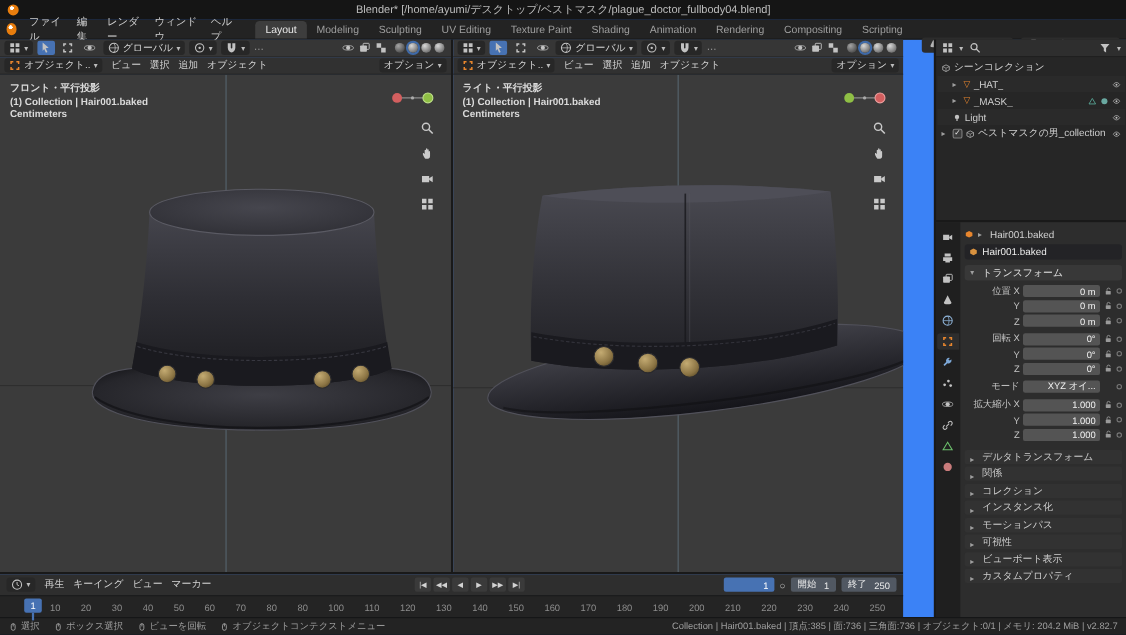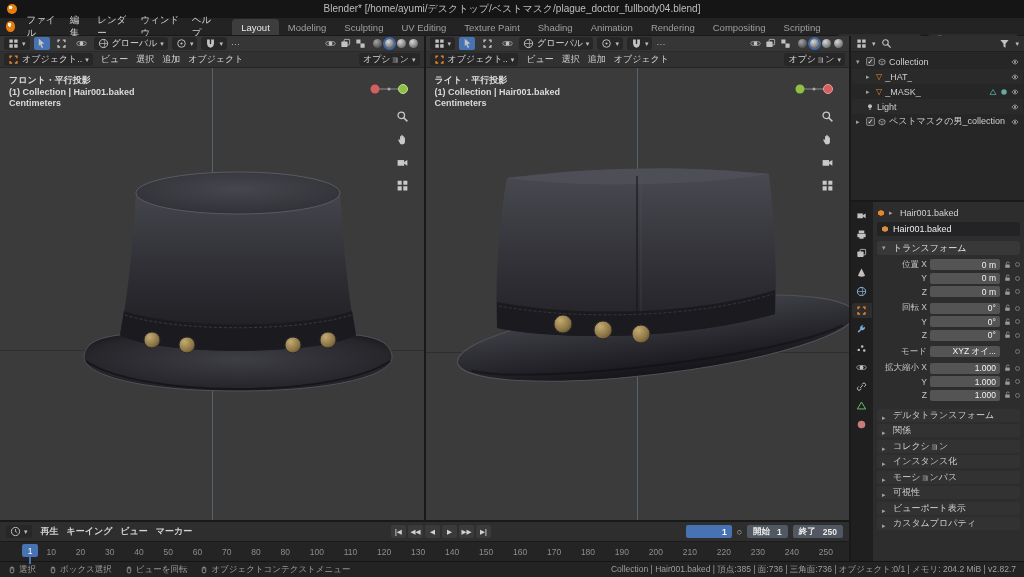--- a/index.html
+++ b/index.html
@@ -19,21 +19,21 @@
   .menu-item { padding:2px 6px; color:#cfcfcf; font-size:9.5px; border-radius:3px; }
   .tabs { display:flex; align-items:flex-end; height:100%; margin-left:10px; }
   .tab { padding:3px 9px 2px; font-size:9.5px; color:#9f9f9f; border-radius:4px 4px 0 0; white-space:nowrap; }
   .tab:first-child { background:#3d3d3d; color:#e8e8e8; }
   .mb-spacer { flex:1; }
   .sel-pill { display:flex; align-items:flex-start; gap:16px; background:#2c2c2c; border-radius:3px;
     padding:1px 6px; height:14px; font-size:9px; color:#d6d6d6; margin-left:6px;margin-top:28px; }
   .sel-pill .x { color:#9a9a9a; font-size:9px; }
 
   
-  #workbench { position:absolute; left:0; top:36px; width:1024px; height:525px; display:flex; }
+  #workbench { position:absolute; left:0; top:36px; width:1024px; height:525px; display:flex;gap:28px; }
   #left-col { width:875px; display:flex; flex-direction:column; }
   #viewports { height:484px; display:flex; }
   .vp-divider { width:2px; background:#191919; }
   .viewport { flex:1; display:flex; flex-direction:column; min-width:0; }
   .hrowA,.hrowB { height:16px; display:flex; align-items:center; gap:4px; padding:0 4px; font-size:9px; color:#d5d5d5; white-space:nowrap; }
   .hrowA { background:#363636; border-bottom:1px solid #2b2b2b; }
   .hrowB { background:#313131; border-bottom:1px solid #242424; }
   .pill { display:flex; align-items:center; gap:3px; background:#272727; border-radius:3px; padding:0 4px; height:13px; }
   .chev { font-size:7px; color:#bdbdbd; }
   .toolbtn { width:16px; height:13px; display:flex; align-items:center; justify-content:center; border-radius:2px; color:#c2c2c2; }
@@ -85,21 +85,21 @@
   .tlabel { width:48px; text-align:right; color:#c6c6c6; flex:0 0 auto; font-size:8.5px; }
   .tfield { flex:1; height:11px; background:#545454; border-radius:2px; color:#f2f2f2;
     display:flex; align-items:center; justify-content:flex-end; padding:0 4px; font-size:8.5px; min-width:0; }
   .lock { width:9px; height:10px; color:#9a9a9a; }
   .adot { width:5px; height:5px; border-radius:50%; border:1px solid #777; flex:0 0 auto; }
   .panel-collapsed { height:13px; background:#323232; border-radius:2px; margin-top:2.5px;
     display:flex; align-items:flex-end; gap:4px; padding:0 5px; color:#cdcdcd; }
 
   
   #timeline { height:41px; display:flex; flex-direction:column; border-top:2px solid #191919; }
-  .tl-header { height:20px; background:#2e2e2e; display:flex; align-items:center; gap:5px; padding:0 6px; font-size:9px;font-weight:bold; }
+  .tl-header { height:20px; background:#2e2e2e; display:flex; align-items:center; gap:5px; padding:0 6px; font-size:9px; }
   .transport { display:flex; gap:2px; }
   .tbtn { min-width:15px; height:13px; background:#3a3a3a; border-radius:2px; display:flex; align-items:center;
     justify-content:center; font-size:6.5px; color:#d2d2d2; padding:0 2px; }
   .frame-field { width:46px; height:13px; background:#4772b3; border-radius:2px; color:#fff;
     display:flex; align-items:center; justify-content:flex-end; padding:0 5px; font-size:8.5px; }
   .range-field { height:13px; background:#515862; border-radius:2px; padding:0 6px; display:flex; gap:7px;
     align-items:center; color:#ececec; font-size:8.5px; }
   .autokey { color:#c3c3c3; font-size:9px; }
   .tl-ruler { height:21px; background:#242424; position:relative; border-top:1px solid #1b1b1b; }
   .ticks { position:absolute; left:22px; right:16px; top:0; bottom:0; display:flex; justify-content:space-between;
@@ -643,30 +643,24 @@
               <use href="#i-magnify"></use>
             </svg>
           <span class="hspacer"></span>
           <svg class="ic">
               <use href="#i-funnel"></use>
             </svg>
           <span class="chev">▾</span>
         </div>
         <div class="otree">
           <div class="orow">
-            <span class="oarrow">▾</span>
-            <span class="ocheck">✓</span>
             <svg class="ic mini">
                 <use href="#i-box"></use>
               </svg>
-            <span class="olabel">Collection</span>
-            <span class="ospacer"></span>
-            <svg class="ic mini">
-                <use href="#i-eye"></use>
-              </svg>
+            <span class="olabel">シーンコレクション</span>
           </div>
           <div class="orow indent1">
             <span class="oarrow">▸</span>
             <span class="mesh-tri">▽</span>
             <span class="olabel">_HAT_</span>
             <span class="ospacer"></span>
             <svg class="ic mini">
                 <use href="#i-eye"></use>
               </svg>
           </div>

